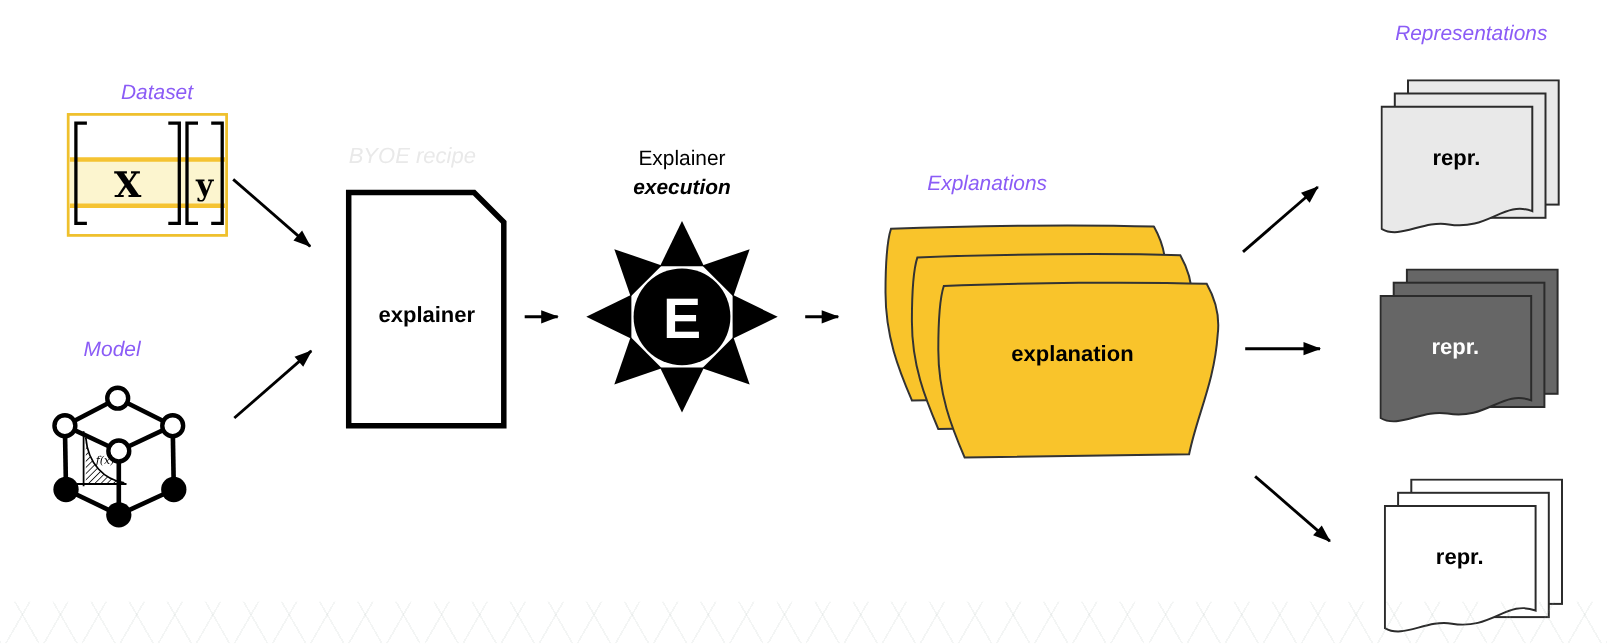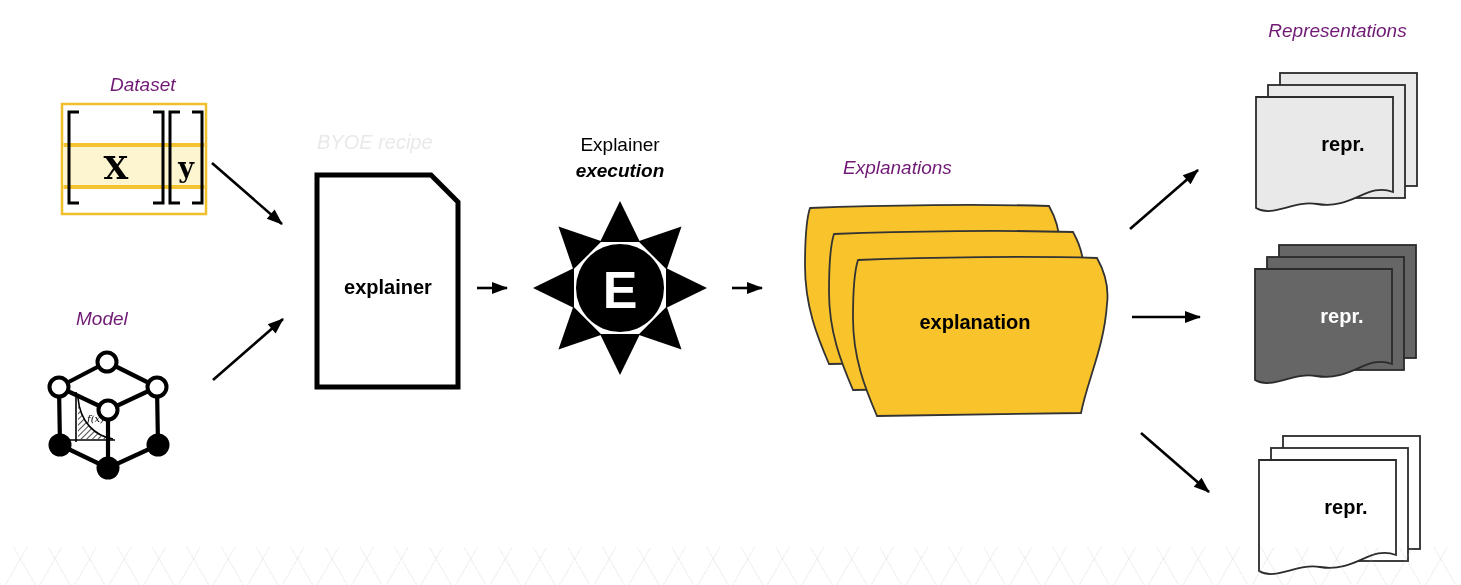--- a/index.html
+++ b/index.html
@@ -1,34 +1,34 @@
 <!DOCTYPE html>
 <html><head>
 <meta charset="utf-8">
 <style>
   html,body{margin:0;padding:0;background:#fff;}
   .canvas{
     position:relative;width:1461px;height:585px;background:#ffffff;
     font-family:"Liberation Sans",sans-serif;color:#000;overflow:hidden;
   }
   .abs{position:absolute;}
-  .lbl{font-style:italic;font-size:19px;color:#701a75;white-space:nowrap;}
+  .lbl{font-style:italic;font-size:19px;color:#8b5cf6;white-space:nowrap;}
   .caption{font-size:19px;text-align:center;line-height:26px;white-space:nowrap;}
   .caption .b{font-weight:bold;font-style:italic;}
   .watermark{font-style:italic;font-size:20px;color:#e9e9e9;white-space:nowrap;}
   .doc-label{font-weight:bold;font-size:20px;text-align:center;}
   .pg{stroke:#2b2b2b;stroke-width:1.8;}
   .pg.light{fill:#e9e9e9;}
   .pg.dark{fill:#666666;}
   .pg.plain{fill:#ffffff;}
   .ypg{fill:#f9c42b;stroke:#333;stroke-width:1.8;}
   .repr-label{
     position:absolute;left:0;width:138px;height:96px;
     display:flex;align-items:center;justify-content:center;
-    font-weight:bold;font-size:20px;margin-left:19px;
+    font-weight:bold;font-size:20px;
   }
   .repr-label.on-dark{color:#ffffff;}
   .texture{
     position:absolute;left:0;bottom:0;width:1461px;height:38px;
     background:
       repeating-linear-gradient(60deg, rgba(160,175,170,0.12) 0 1.5px, transparent 1.5px 30px),
       repeating-linear-gradient(-60deg, rgba(160,175,170,0.12) 0 1.5px, transparent 1.5px 30px);
   }
 </style>
 </head>

